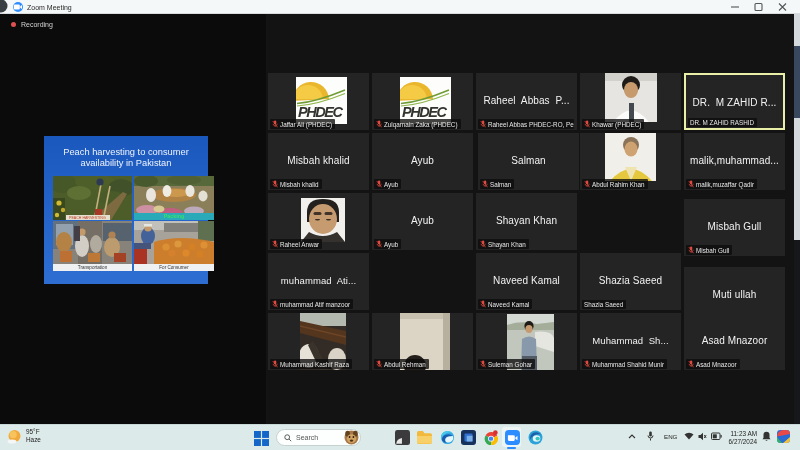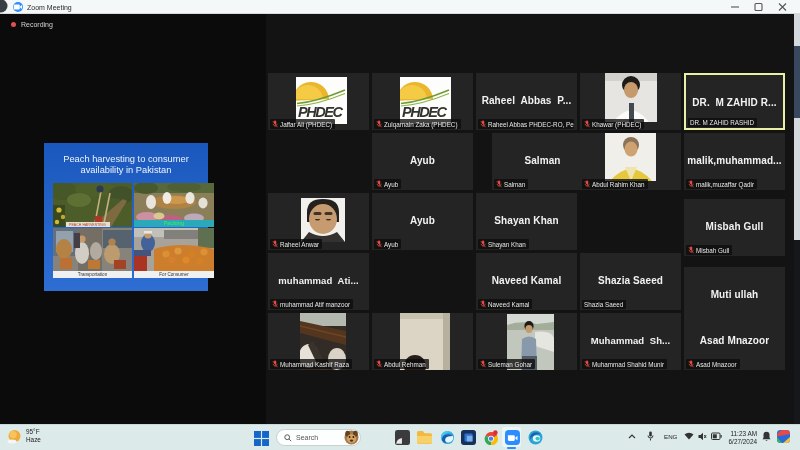--- a/index.html
+++ b/index.html
@@ -1,27 +1,27 @@
 <!DOCTYPE html>
 <html><head><meta charset="utf-8"><style>
 *{margin:0;padding:0;box-sizing:border-box}
 html,body{width:800px;height:450px;overflow:hidden;background:#000;font-family:"Liberation Sans",sans-serif}
 #stage{position:relative;width:800px;height:450px}
 #titlebar{position:absolute;left:0;top:0;width:800px;height:14px;background:#f4f8f8;border-bottom:1px solid #d8dcdc}
 #main{position:absolute;left:0;top:14px;width:800px;height:410px;background:#131313}
 .t{position:absolute;width:101px;height:57px;background:#242424;overflow:hidden}
 .t.hl{border:2px solid #e9efa6}
-.nm{position:absolute;left:0;top:0;width:100%;height:55px;display:flex;align-items:center;justify-content:center;color:#f2f2f2;font-weight:bold;font-size:10px;letter-spacing:.1px;white-space:nowrap}
+.nm{position:absolute;left:0;top:0;width:100%;height:55px;display:flex;align-items:center;justify-content:center;color:#f2f2f2;font-weight:normal;font-size:10px;letter-spacing:.1px;white-space:nowrap}
 .nm.sm{font-size:9.5px}
 .lb{position:absolute;left:2px;bottom:1px;max-width:96px;display:flex;align-items:center;gap:2px;background:rgba(12,12,12,.78);color:#e8e8e8;font-size:6.3px;line-height:7px;padding:1px 3px 1px 2px;border-radius:1px;white-space:nowrap;overflow:hidden}
 .lb .mi{flex:0 0 auto}
 .ph{position:absolute}
 #rec{position:absolute;left:11px;top:7px;display:flex;align-items:center;gap:5px;color:#d4d4d4;font-size:7px}
 #rec .dot{width:5px;height:5px;border-radius:50%;background:#e05050}
-#slide{position:absolute;left:44px;top:129px;width:164px;height:148px;background:linear-gradient(#1b58bd,#2e6ed2)}
+#slide{position:absolute;left:44px;top:122px;width:164px;height:148px;background:linear-gradient(#1b58bd,#2e6ed2)}
 #slide .ttl{position:absolute;left:0;top:11px;width:100%;text-align:center;color:#eef3fc;font-size:9.3px;line-height:10.5px}
 .q{position:absolute;overflow:hidden}
 .cap{position:absolute;left:0;bottom:0;width:100%;height:7px;background:#eef0f2;color:#333;font-size:4.6px;text-align:center;line-height:7px}
 .capt{background:#2aa9b8;color:#35e06c;font-weight:bold;font-size:5.4px}
 #rstrip{position:absolute;left:794px;top:0;width:6px;height:410px;background:#15171b}
 #taskbar{position:absolute;left:0;top:424px;width:800px;height:26px;background:#dcebe9;border-top:1px solid #c8d8d6}
 .tb{position:absolute;font-size:6.5px;color:#333}
 #search{position:absolute;left:276px;top:4px;width:85px;height:17px;background:#fdfefe;border:1px solid #c6d2d0;border-radius:9px;display:flex;align-items:center}
 .ic{position:absolute;top:5px;width:15px;height:15px}
 #clock{position:absolute;right:43px;top:5px;text-align:right;font-size:6.4px;line-height:8px;color:#222}
@@ -190,33 +190,45 @@
           </svg>
           <span>Khawar (PHDEC)</span>
         </div>
       </div>
 <div class="t hl" style="left:684px;top:59px">
         <div class="nm ">DR.&nbsp; M&nbsp;ZAHID R...</div>
         <div class="lb">
           <span>DR. M ZAHID RASHID</span>
         </div>
       </div>
+<div class="t" style="left:268px;top:119px">
+        <div class="nm ">Misbah khalid</div>
+        <div class="lb">
+          <svg class="mi" width="6" height="8" viewBox="0 0 12 16">
+            <rect x="4" y="1" width="4.6" height="8" rx="2.3" fill="#e04a41"></rect>
+            <path d="M2.2 7.5a4.1 4.1 0 0 0 8.2 0" stroke="#e04a41" stroke-width="1.4" fill="none"></path>
+            <line x1="6.3" y1="11.6" x2="6.3" y2="14" stroke="#e04a41" stroke-width="1.4"></line>
+            <line x1="1.5" y1="2" x2="11" y2="14.5" stroke="#e04a41" stroke-width="1.6"></line>
+          </svg>
+          <span>Misbah khalid</span>
+        </div>
+      </div>
 <div class="t" style="left:372px;top:119px">
         <div class="nm ">Ayub</div>
         <div class="lb">
           <svg class="mi" width="6" height="8" viewBox="0 0 12 16">
             <rect x="4" y="1" width="4.6" height="8" rx="2.3" fill="#e04a41"></rect>
             <path d="M2.2 7.5a4.1 4.1 0 0 0 8.2 0" stroke="#e04a41" stroke-width="1.4" fill="none"></path>
             <line x1="6.3" y1="11.6" x2="6.3" y2="14" stroke="#e04a41" stroke-width="1.4"></line>
             <line x1="1.5" y1="2" x2="11" y2="14.5" stroke="#e04a41" stroke-width="1.6"></line>
           </svg>
           <span>Ayub</span>
         </div>
       </div>
-<div class="t" style="left:492px;top:119px">
+<div class="t" style="left:478px;top:119px">
         <div class="nm ">Salman</div>
         <div class="lb">
           <svg class="mi" width="6" height="8" viewBox="0 0 12 16">
             <rect x="4" y="1" width="4.6" height="8" rx="2.3" fill="#e04a41"></rect>
             <path d="M2.2 7.5a4.1 4.1 0 0 0 8.2 0" stroke="#e04a41" stroke-width="1.4" fill="none"></path>
             <line x1="6.3" y1="11.6" x2="6.3" y2="14" stroke="#e04a41" stroke-width="1.4"></line>
             <line x1="1.5" y1="2" x2="11" y2="14.5" stroke="#e04a41" stroke-width="1.6"></line>
           </svg>
           <span>Salman</span>
         </div>

